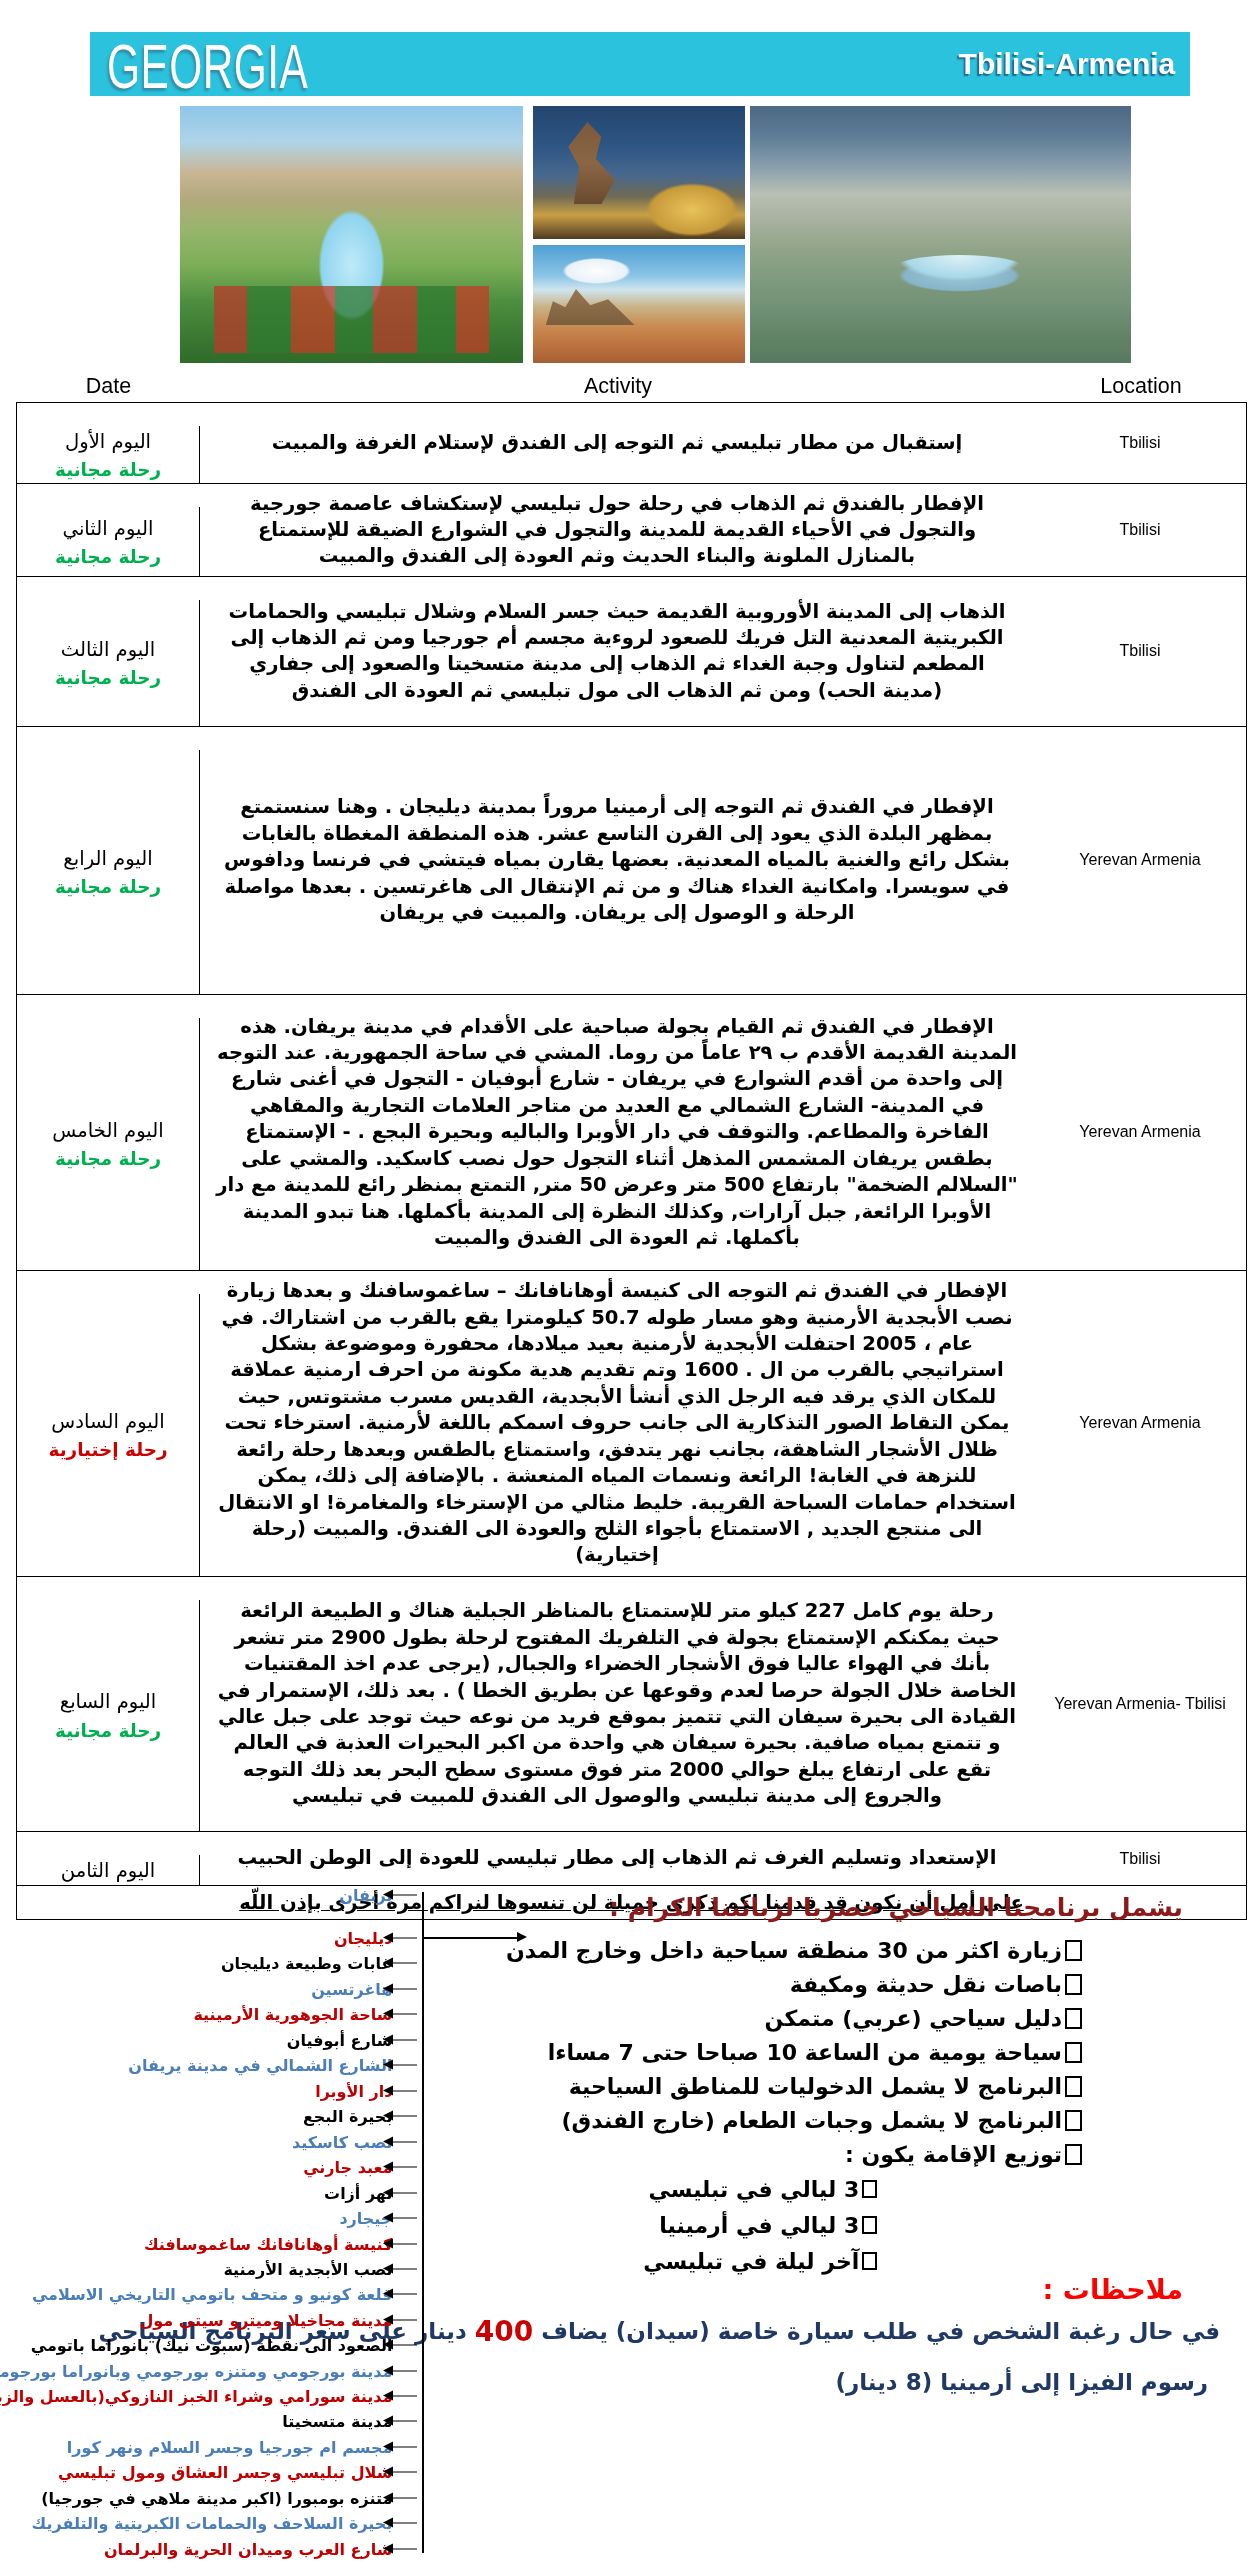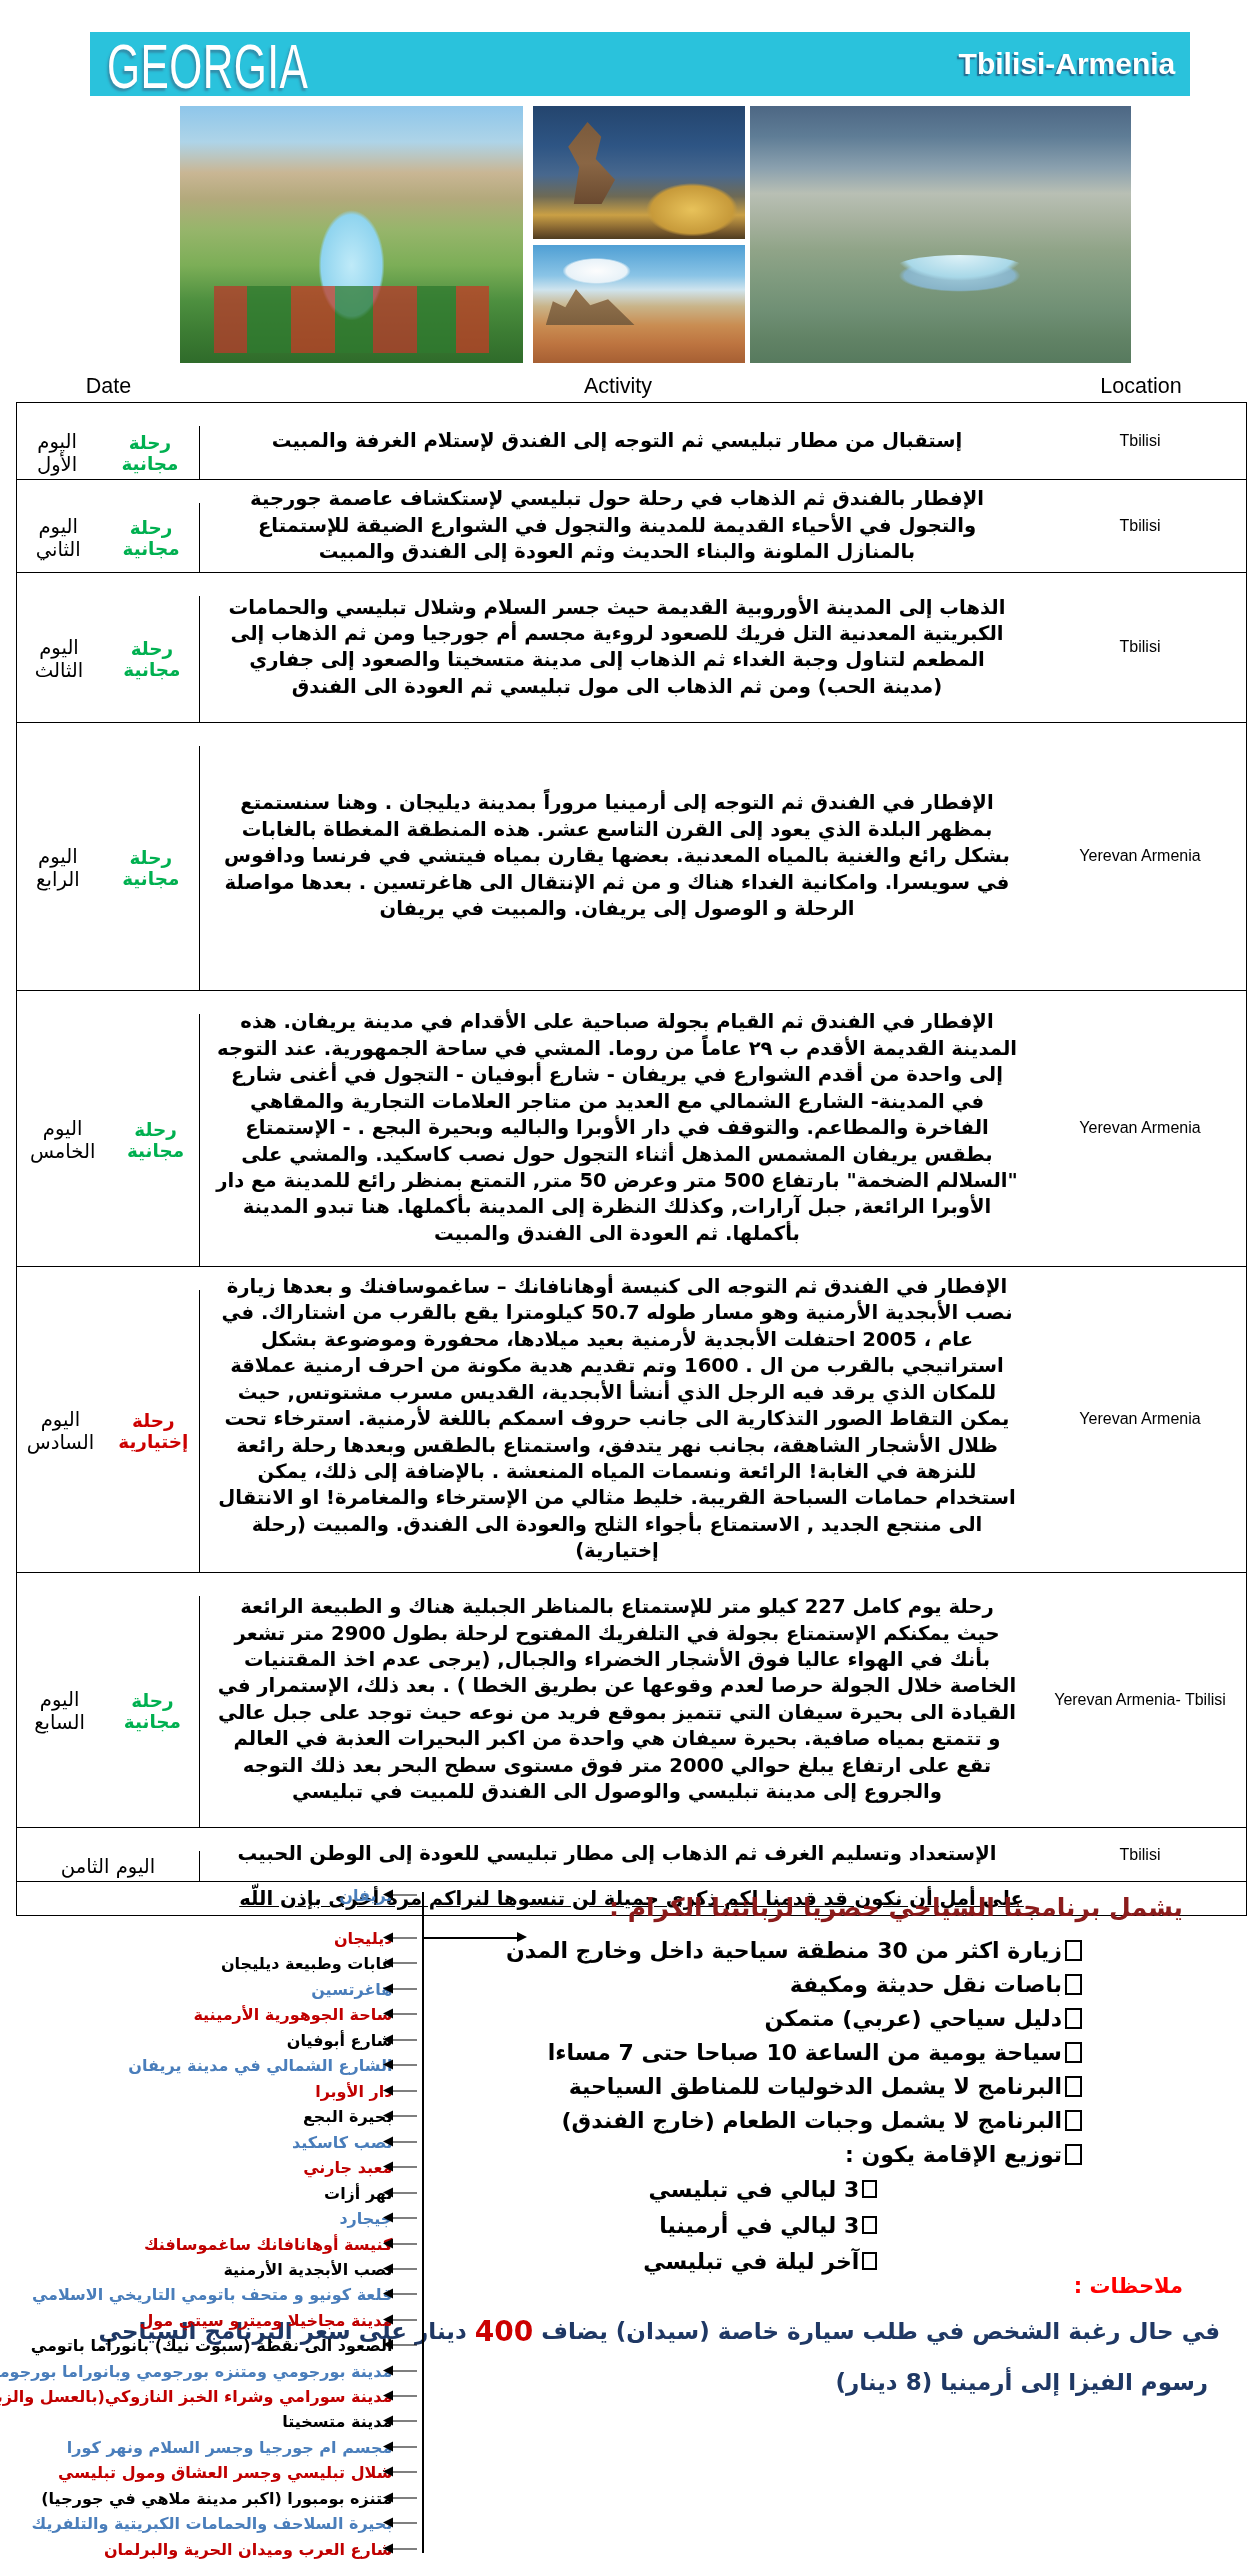--- a/index.html
+++ b/index.html
@@ -46,41 +46,41 @@
     border-radius:50%;}
   
   .thead{position:absolute;left:16px;top:374px;width:1231px;display:flex;
          font-family:"Liberation Sans",sans-serif;font-size:21.5px;}
   .th{text-align:center;}
   .th-date{width:185px;} .th-act{flex:1;} .th-loc{width:212px;}
   .tbody{position:absolute;left:16px;top:402px;width:1231px;border:1.8px solid #000;box-sizing:border-box;}
   .trow{display:flex;border-bottom:1.8px solid #000;box-sizing:border-box;}
   .trow:last-child{border-bottom:none;text-decoration:underline;}
   .c-date{width:183px;border-right:1.8px solid #000;box-sizing:border-box;display:flex;
-          flex-direction:row;align-items:center;justify-content:center;gap:6.1px;
+          flex-direction:column;align-items:center;justify-content:center;gap:6.1px;
           text-align:center;padding:3.7px 1.2px;margin-top:23px;}
   .day{font-size:19.6px;direction:rtl;}
   .trip{font-size:18.4px;font-weight:bold;direction:rtl;}
   .c-act{flex:1;display:flex;align-items:center;justify-content:center;text-align:center;
          direction:rtl;font-size:19.6px;font-weight:bold;line-height:1.35;padding:6.1px 16px;box-sizing:border-box;}
   .c-loc{width:212px;display:flex;align-items:center;justify-content:center;text-align:center;
          font-family:"Liberation Sans",sans-serif;font-size:16px;padding:2.5px;box-sizing:border-box;}
   .c-foot{width:100%;display:flex;align-items:center;justify-content:center;direction:rtl;
           font-size:19.6px;font-weight:bold;padding:2.5px 12.3px;box-sizing:border-box;text-align:center;}
   
   .inc-title{position:absolute;top:1893px;right:77px;direction:rtl;white-space:nowrap;
              font-size:25px;font-weight:bold;}
   .includes{position:absolute;top:1933px;right:178px;direction:rtl;}
   .chk{display:flex;align-items:center;height:34px;gap:3px;font-size:22px;font-weight:bold;
        white-space:nowrap;}
   .cbx{width:17px;height:21px;border:2.5px solid #000;flex:0 0 auto;box-sizing:border-box;background:#fff;}
   .sub{margin-right:205px;height:36px;}
   .sub .cbx{width:14.7px;height:18.4px;}
   
-  .notes-title{position:absolute;top:2274px;right:77px;direction:rtl;font-size:21px;font-weight:bold;white-space:nowrap;margin-left:8px;}
+  .notes-title{position:absolute;top:2274px;right:77px;direction:rtl;font-size:27px;font-weight:bold;white-space:nowrap;margin-left:8px;}
   .note1{position:absolute;top:2315px;right:40px;direction:rtl;font-size:23px;font-weight:bold;white-space:nowrap;}
   .amount{font-size:28px;vertical-align:-2.5px;}
   .note2{position:absolute;top:2369px;right:52px;direction:rtl;font-size:23px;font-weight:bold;white-space:nowrap;}
   
   .vline{position:absolute;left:422px;top:1892px;width:1.8px;height:661px;background:#000;}
   .titem{position:absolute;left:0;width:423px;display:flex;align-items:center;justify-content:flex-end;
          transform:translateY(-50%);}
   .tlabel{font-size:16px;font-weight:bold;white-space:nowrap;direction:rtl;}
   .tarrow{flex:0 0 24.5px;height:1.8px;background:#000;position:relative;margin-right:6.1px;}
   .tarrow::before{content:"";position:absolute;left:-9.8px;top:-4.9px;width:0;height:0;

